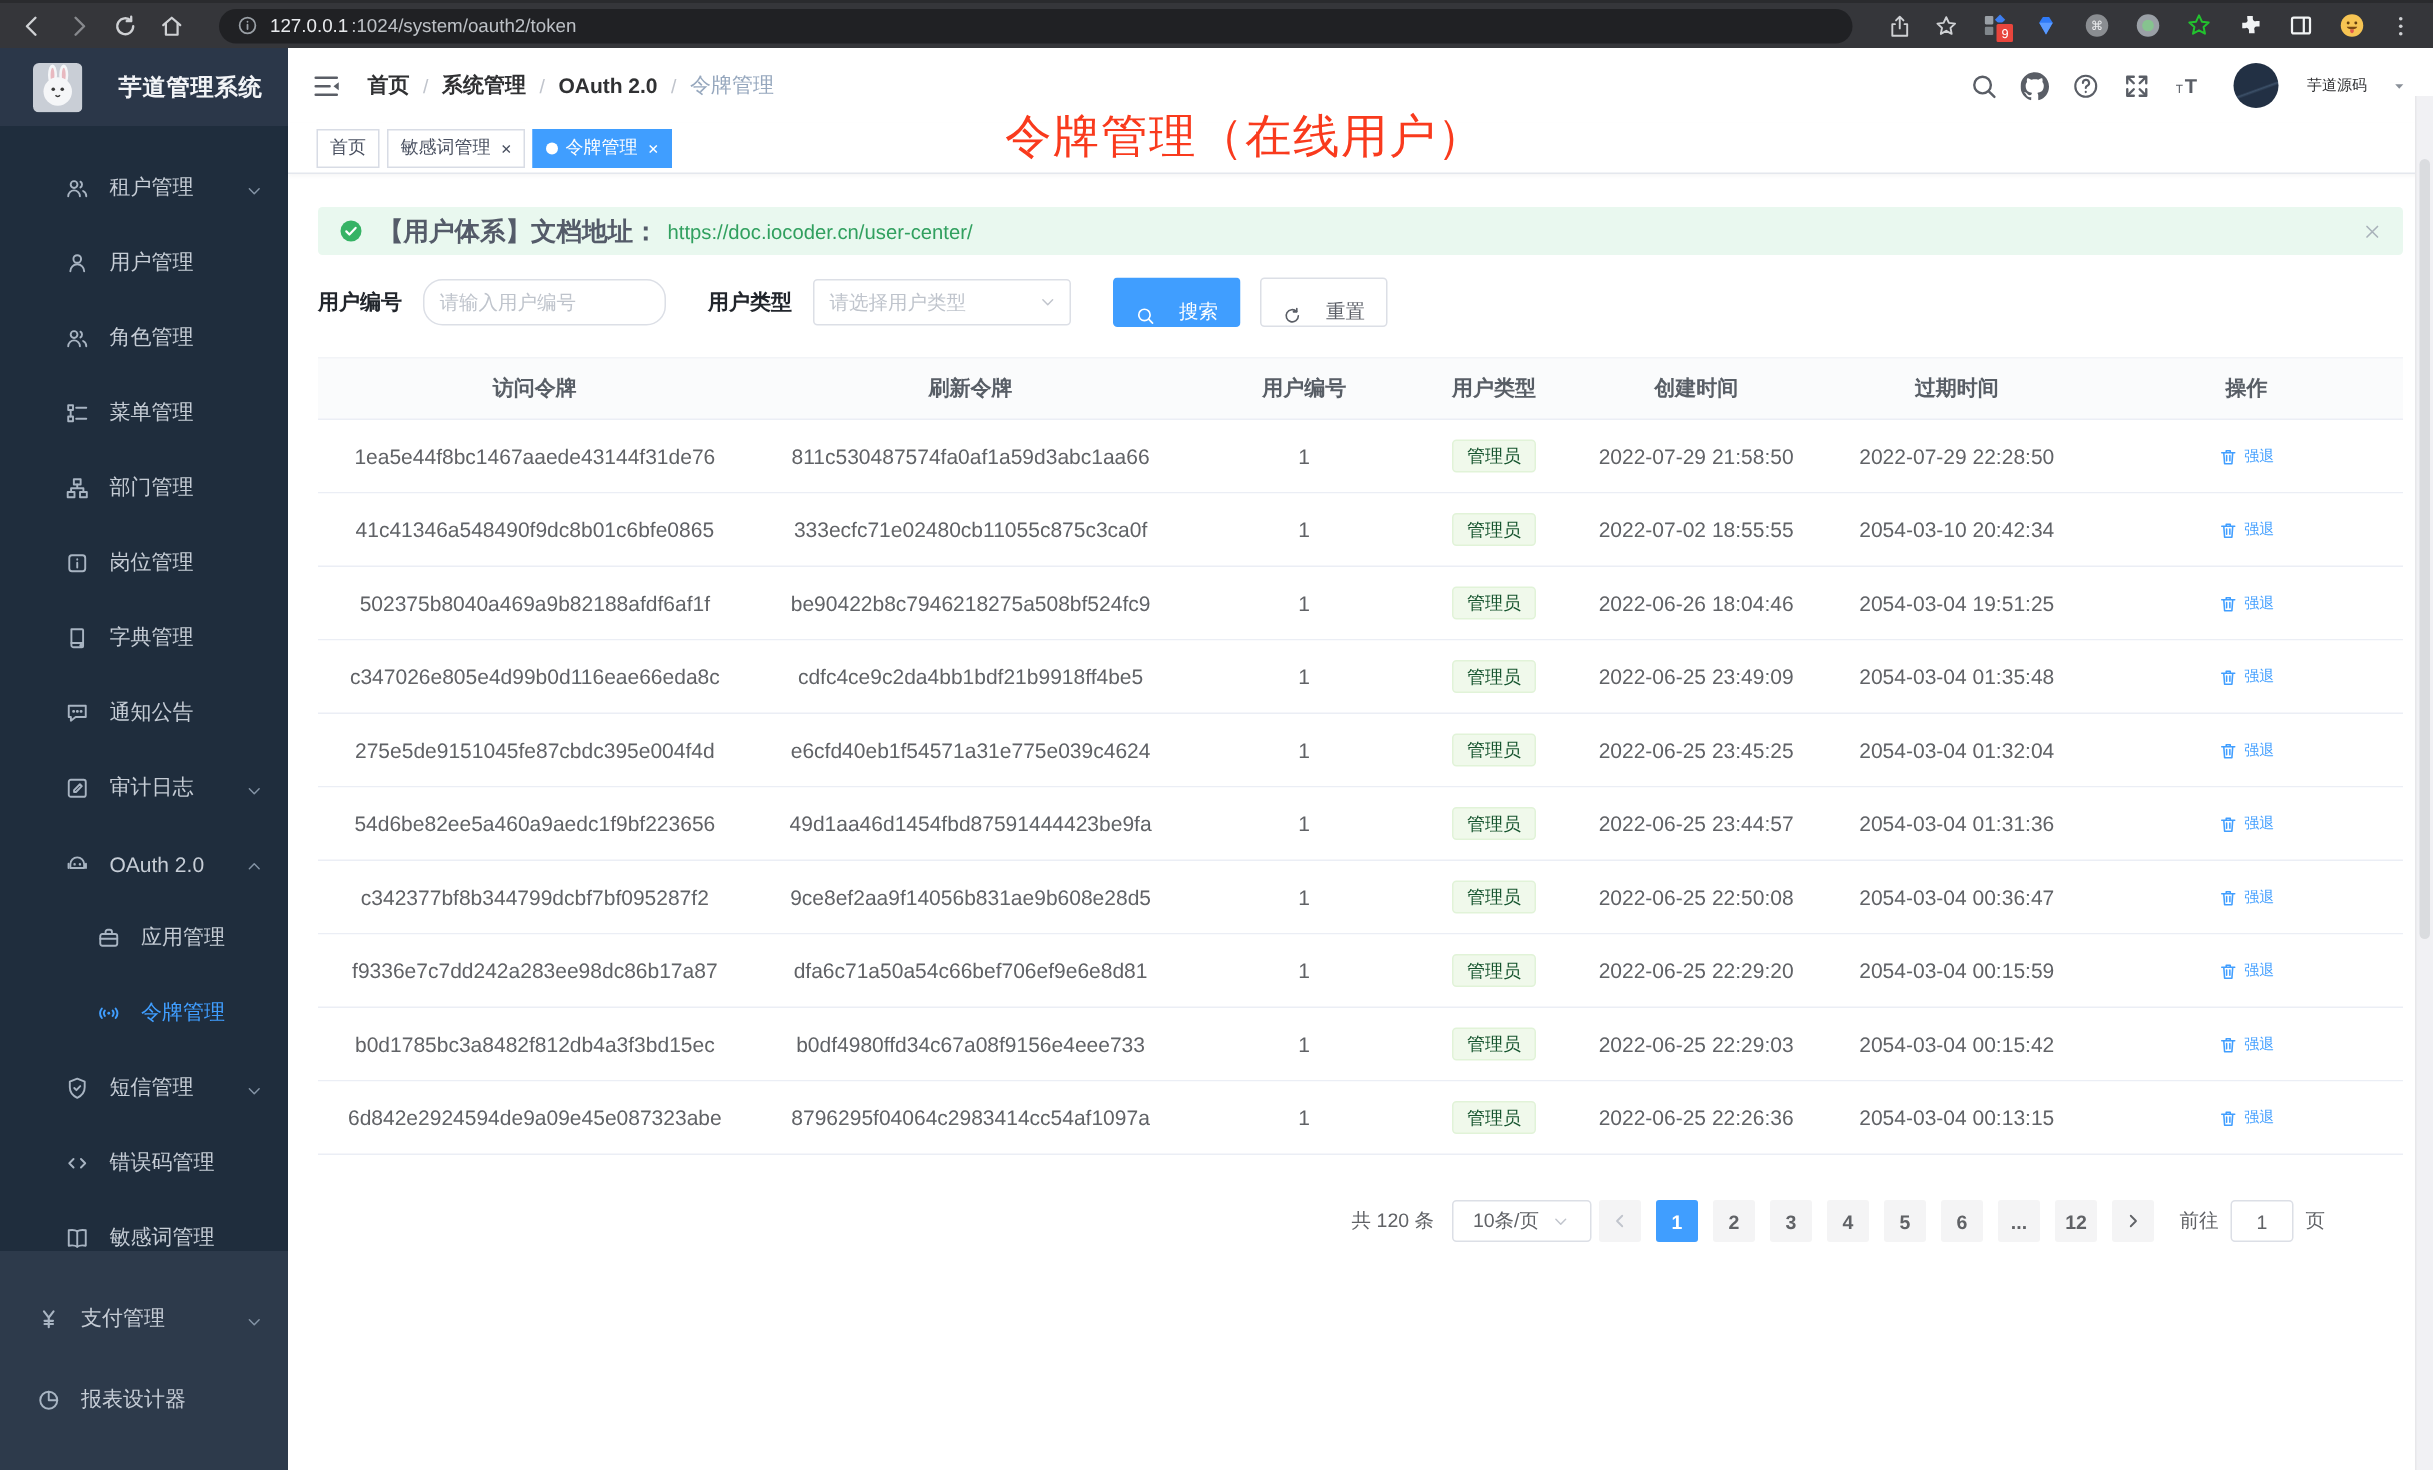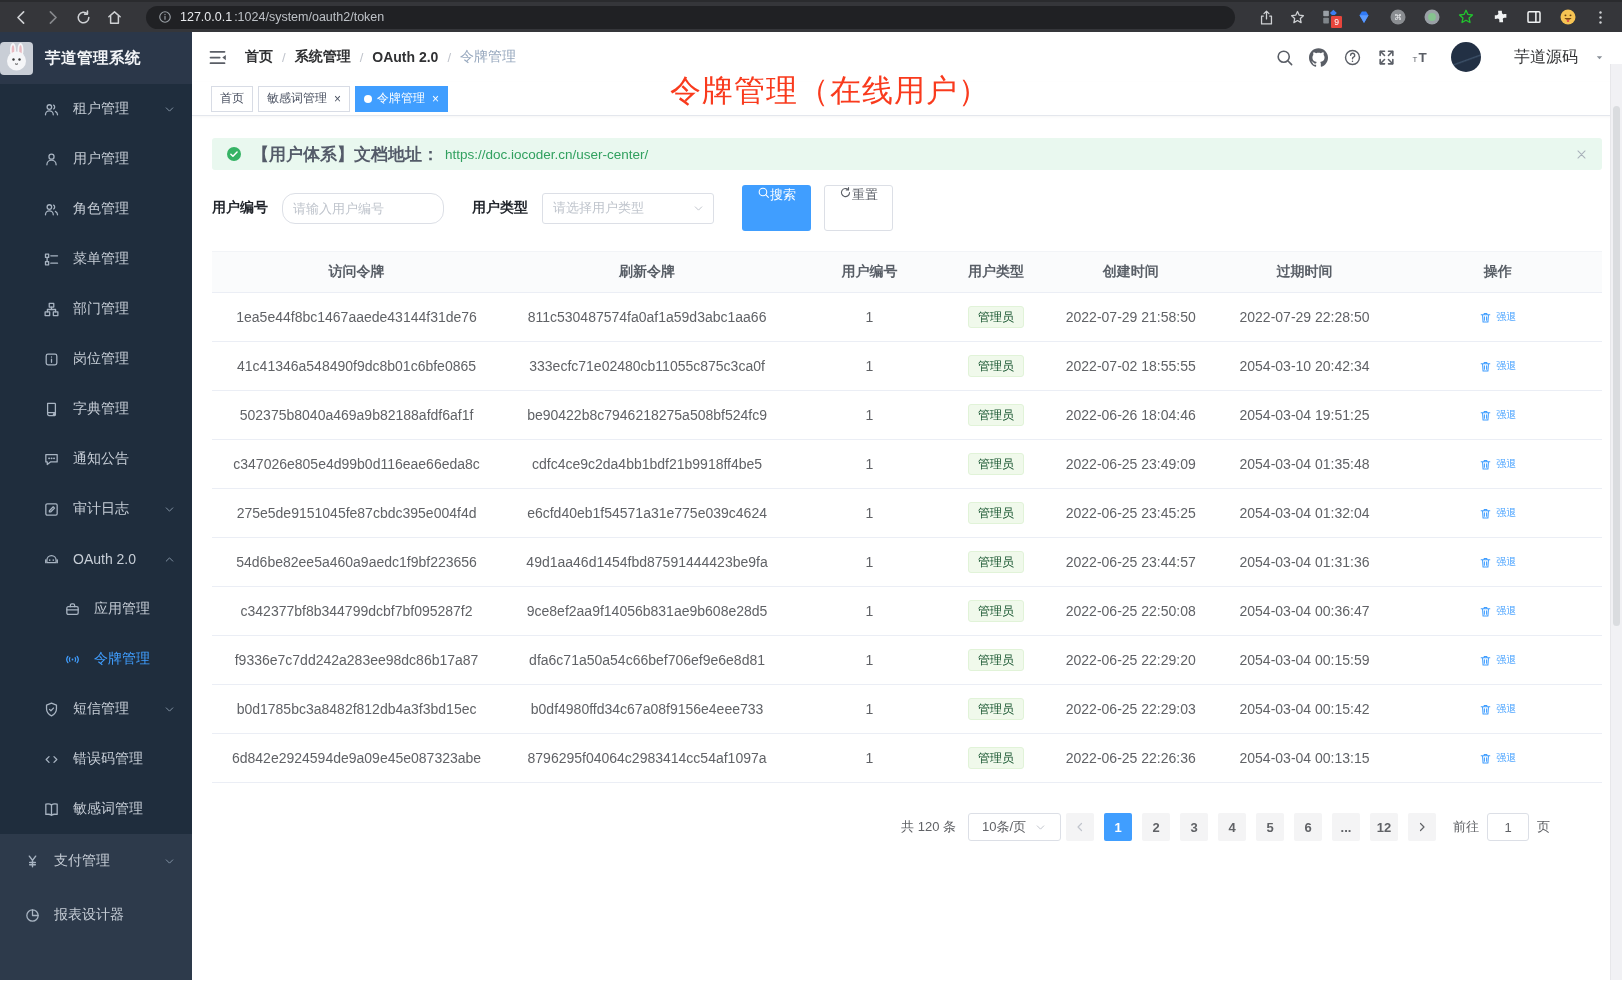--- a/index.html
+++ b/index.html
@@ -16,44 +16,44 @@
   .url-rest{color:#bdc1c6;font-size:12.5px;white-space:nowrap;margin-left:-6px}
   .ext-wrap{position:relative;width:18px;height:18px;margin:0 6px;flex-shrink:0;cursor:pointer}
   .ext-wrap .ico{width:18px;height:18px;color:#e8eaed}
   .ext-badge{position:absolute;right:-4px;bottom:-3px;background:#e8453c;color:#fff;font-size:8.5px;font-style:normal;line-height:1;padding:2px 3px;border-radius:2px;border:1px solid #35363a}
 
   
   .app{display:flex;height:948px;position:relative}
 
   
   .sidebar{width:192px;flex-shrink:0;background:#2d3a4b;display:flex;flex-direction:column}
-  .logo{height:52px;background:#2b3749;display:flex;align-items:center;gap:12px;flex-shrink:0}
+  .logo{height:52px;background:#2b3749;display:flex;align-items:center;padding-left:22px;gap:24px;flex-shrink:0}
   .logo-img{width:33px;height:33px;border-radius:4px;overflow:hidden;flex-shrink:0}
   .logo-title{color:#f2f4f7;font-size:15.5px;font-weight:700;letter-spacing:.5px}
   .menu-group-system{background:#1f2d3d}
-  .menu-item{height:50px;display:flex;align-items:center;padding-left:43px;color:#c6cdd6;font-size:14px;cursor:pointer;position:relative}
+  .menu-item{height:50px;display:flex;align-items:flex-end;padding-left:43px;color:#c6cdd6;font-size:14px;cursor:pointer;position:relative}
   .menu-item.sub{padding-left:64px}
   .menu-group-root .menu-item{padding-left:24px;height:54px}
   .mi-icon{width:17px;height:17px;margin-right:13px;color:#a8b4c2;flex-shrink:0}
   .menu-item.active{color:#409eff}
   .menu-item.active .mi-icon{color:#409eff}
   .mi-chevron{position:absolute;right:16px;width:13px;height:13px;color:#8494a6}
 
   
   .main{flex:1;position:relative;background:#fff;min-width:0}
   .navbar{height:50px;display:flex;align-items:center;padding:0 16px 0 15px;background:#fff}
   .hamburger{width:21px;height:21px;color:#5a5e66;cursor:pointer;margin-right:17px}
   .breadcrumb{display:flex;align-items:center}
   .crumb{font-size:14px;color:#303133;font-weight:600;cursor:pointer}
   .crumb.last{color:#97a8be;font-weight:400;cursor:default}
   .crumb-sep{margin:0 9px;color:#c0c4cc;font-size:13px}
   .nav-right{margin-left:auto;display:flex;align-items:center;gap:15px}
   .nav-ico{width:19px;height:19px;color:#5a5e66;cursor:pointer}
   .avatar{width:30px;height:30px;border-radius:50%;background:linear-gradient(160deg,#223044 55%,#3c5068 58%,#223044 62%);margin-left:6px;cursor:pointer}
-  .nav-user{font-size:16px;color:#303133;margin-left:18px}
+  .nav-user{font-size:10px;color:#303133;margin-left:4px}
   .nav-caret{width:13px;height:13px;color:#8a9099;cursor:pointer}
 
   .tabsbar{height:34px;display:flex;align-items:center;padding-left:19px;background:#fff;border-bottom:1px solid #e4e7ed;box-shadow:0 1px 3px rgba(0,0,0,.04)}
   .tab{height:26px;display:inline-flex;align-items:center;gap:5px;padding:0 8px;border:1px solid #d8dce5;background:#fff;color:#495060;font-size:12px;margin-right:5px;cursor:pointer}
   .tab.active{background:#409eff;border-color:#409eff;color:#fff}
   .tab-dot{width:8px;height:8px;border-radius:50%;background:#fff;display:none}
   .tab.active .tab-dot{display:inline-block}
   .tab-close{font-size:12px;line-height:1;margin-left:2px}
 
   .annotation{position:absolute;left:478px;top:38px;font-size:31px;font-weight:500;letter-spacing:1px;pointer-events:none;z-index:40;white-space:nowrap}
@@ -67,21 +67,21 @@
   .alert-close{margin-left:auto;width:13px;height:13px;color:#a9b2ba;cursor:pointer}
 
   .filters{display:flex;align-items:center;margin:4px 0 20px}
   .f-label{font-size:14px;font-weight:700;color:#21252b;margin-right:14px}
   .f-input{width:162px;height:31px;border:1px solid #dcdfe6;border-radius:13px;padding:0 10px;font-size:13px;color:#606266;outline:none;font-family:inherit}
   .f-input::placeholder{color:#bfc4cc}
   .f-group{display:flex;align-items:center;margin-right:28px}
   .f-select{width:172px;height:31px;border:1px solid #dcdfe6;border-radius:3px;display:flex;align-items:center;padding:0 10px;cursor:pointer;position:relative}
   .sel-placeholder{font-size:13px;color:#bfc4cc}
   .sel-arrow{position:absolute;right:8px;width:13px;height:13px;color:#c0c4cc}
-  .btn{height:46px;border-radius:3px;font-size:13px;display:inline-flex;align-items:flex-start;gap:0;padding:0 14px;cursor:pointer;border:1px solid transparent;font-family:inherit}
+  .btn{height:33px;border-radius:3px;font-size:13px;display:inline-flex;align-items:flex-end;gap:16px;padding:0 14px;cursor:pointer;border:1px solid transparent;font-family:inherit}
   .btn-primary{background:#409eff;color:#fff;margin-right:13px}
   .btn-plain{background:#fff;border-color:#dcdfe6;color:#5a5e66}
   .btn-ico{width:13px;height:13px}
 
   
   .table{width:100%;font-size:14px;color:#606266}
   .t-head{display:flex;background:#fafbfc;border-bottom:1px solid #ebeef5;border-top:1px solid #f2f4f7}
   .t-head .t-cell{height:40px;font-weight:700;color:#585e66}
   .t-row{display:flex;border-bottom:1px solid #ebeef5;background:#fff}
   .t-cell{display:flex;align-items:center;justify-content:center;height:48px;overflow:hidden;white-space:nowrap}

